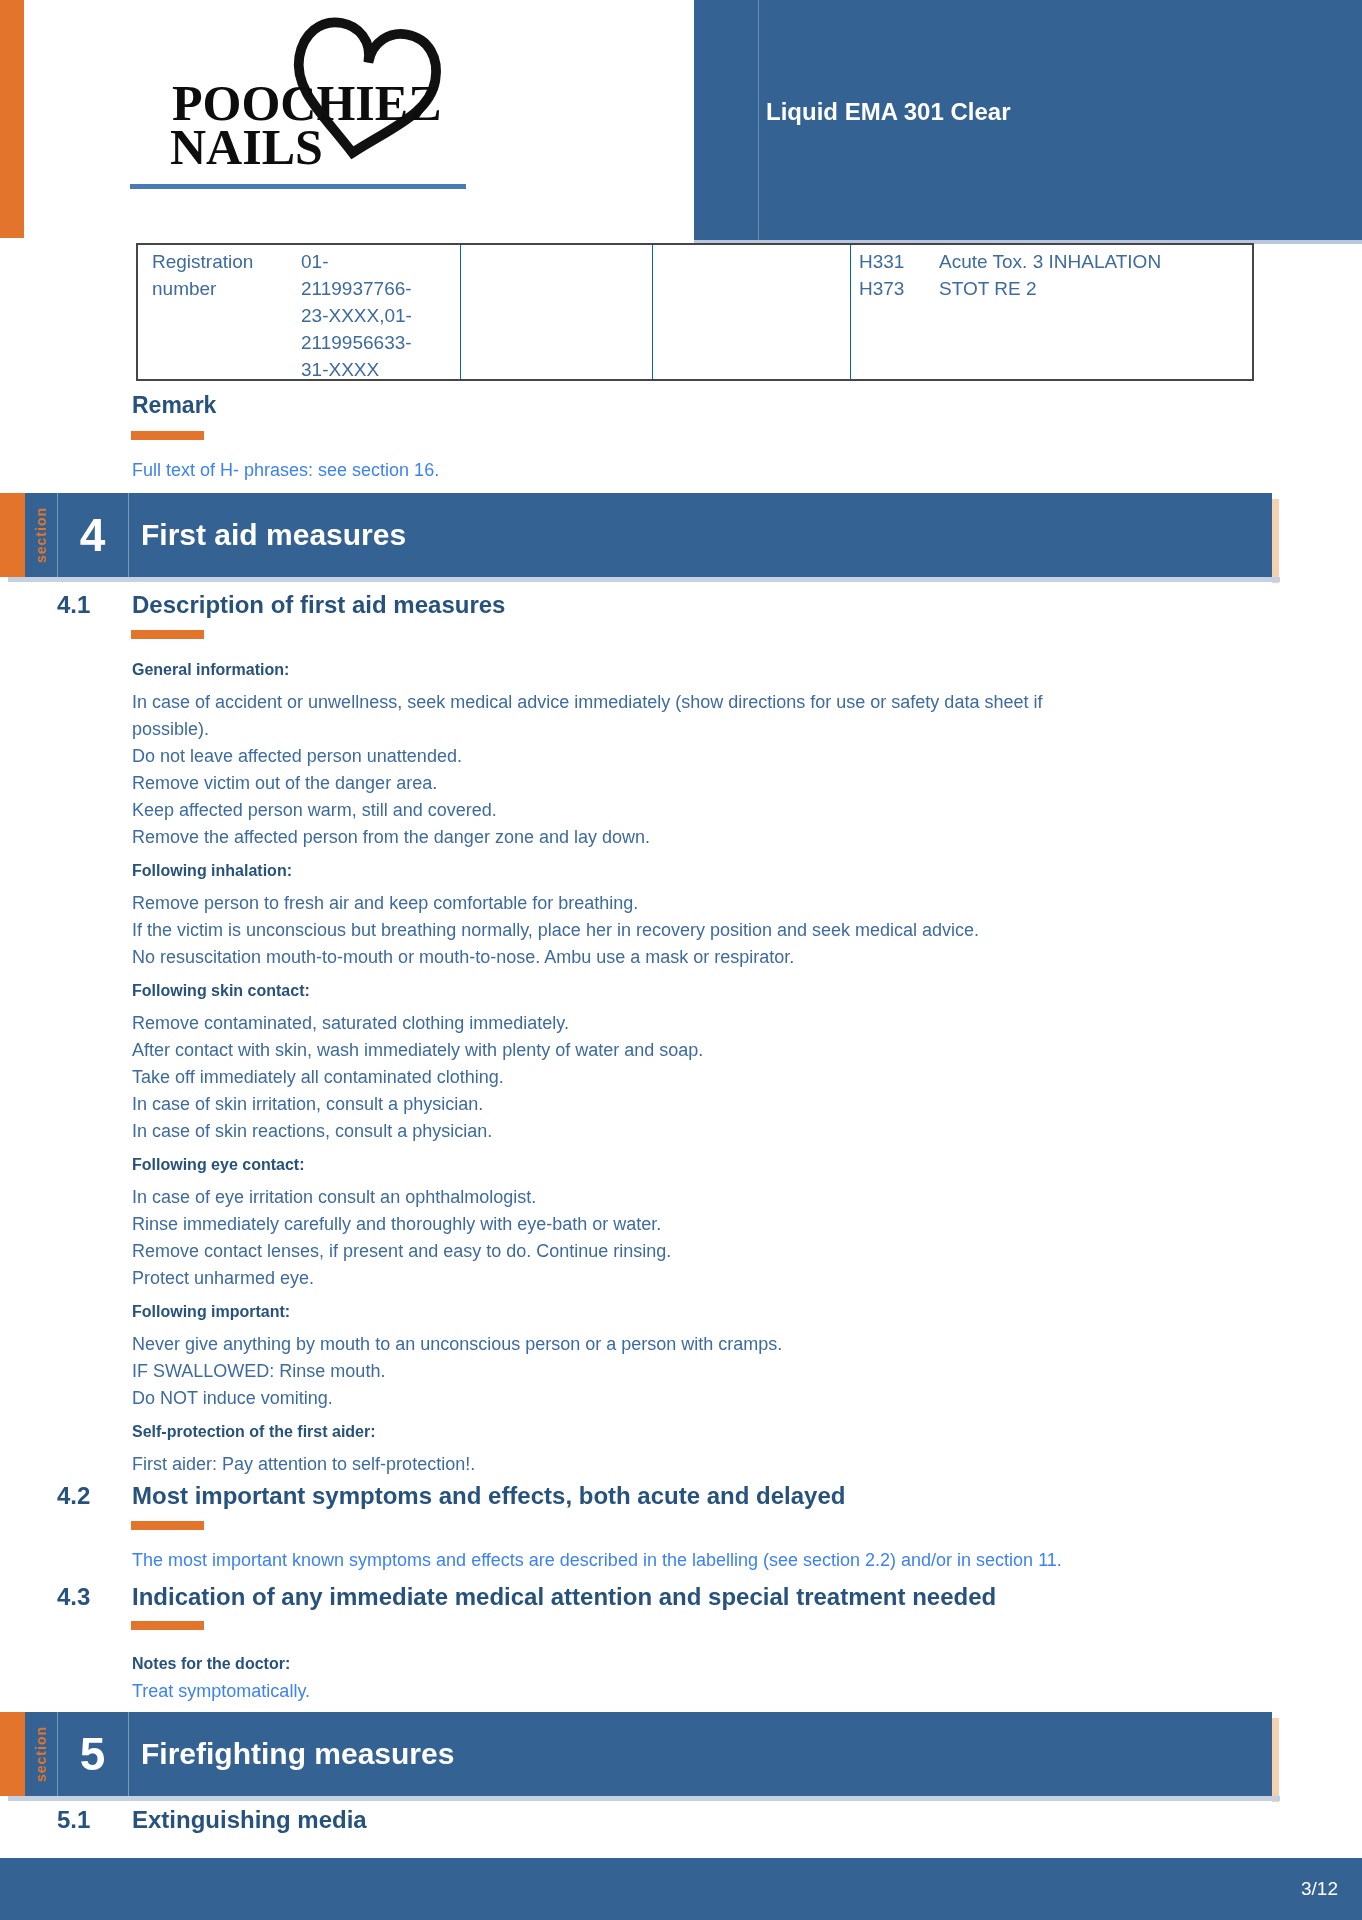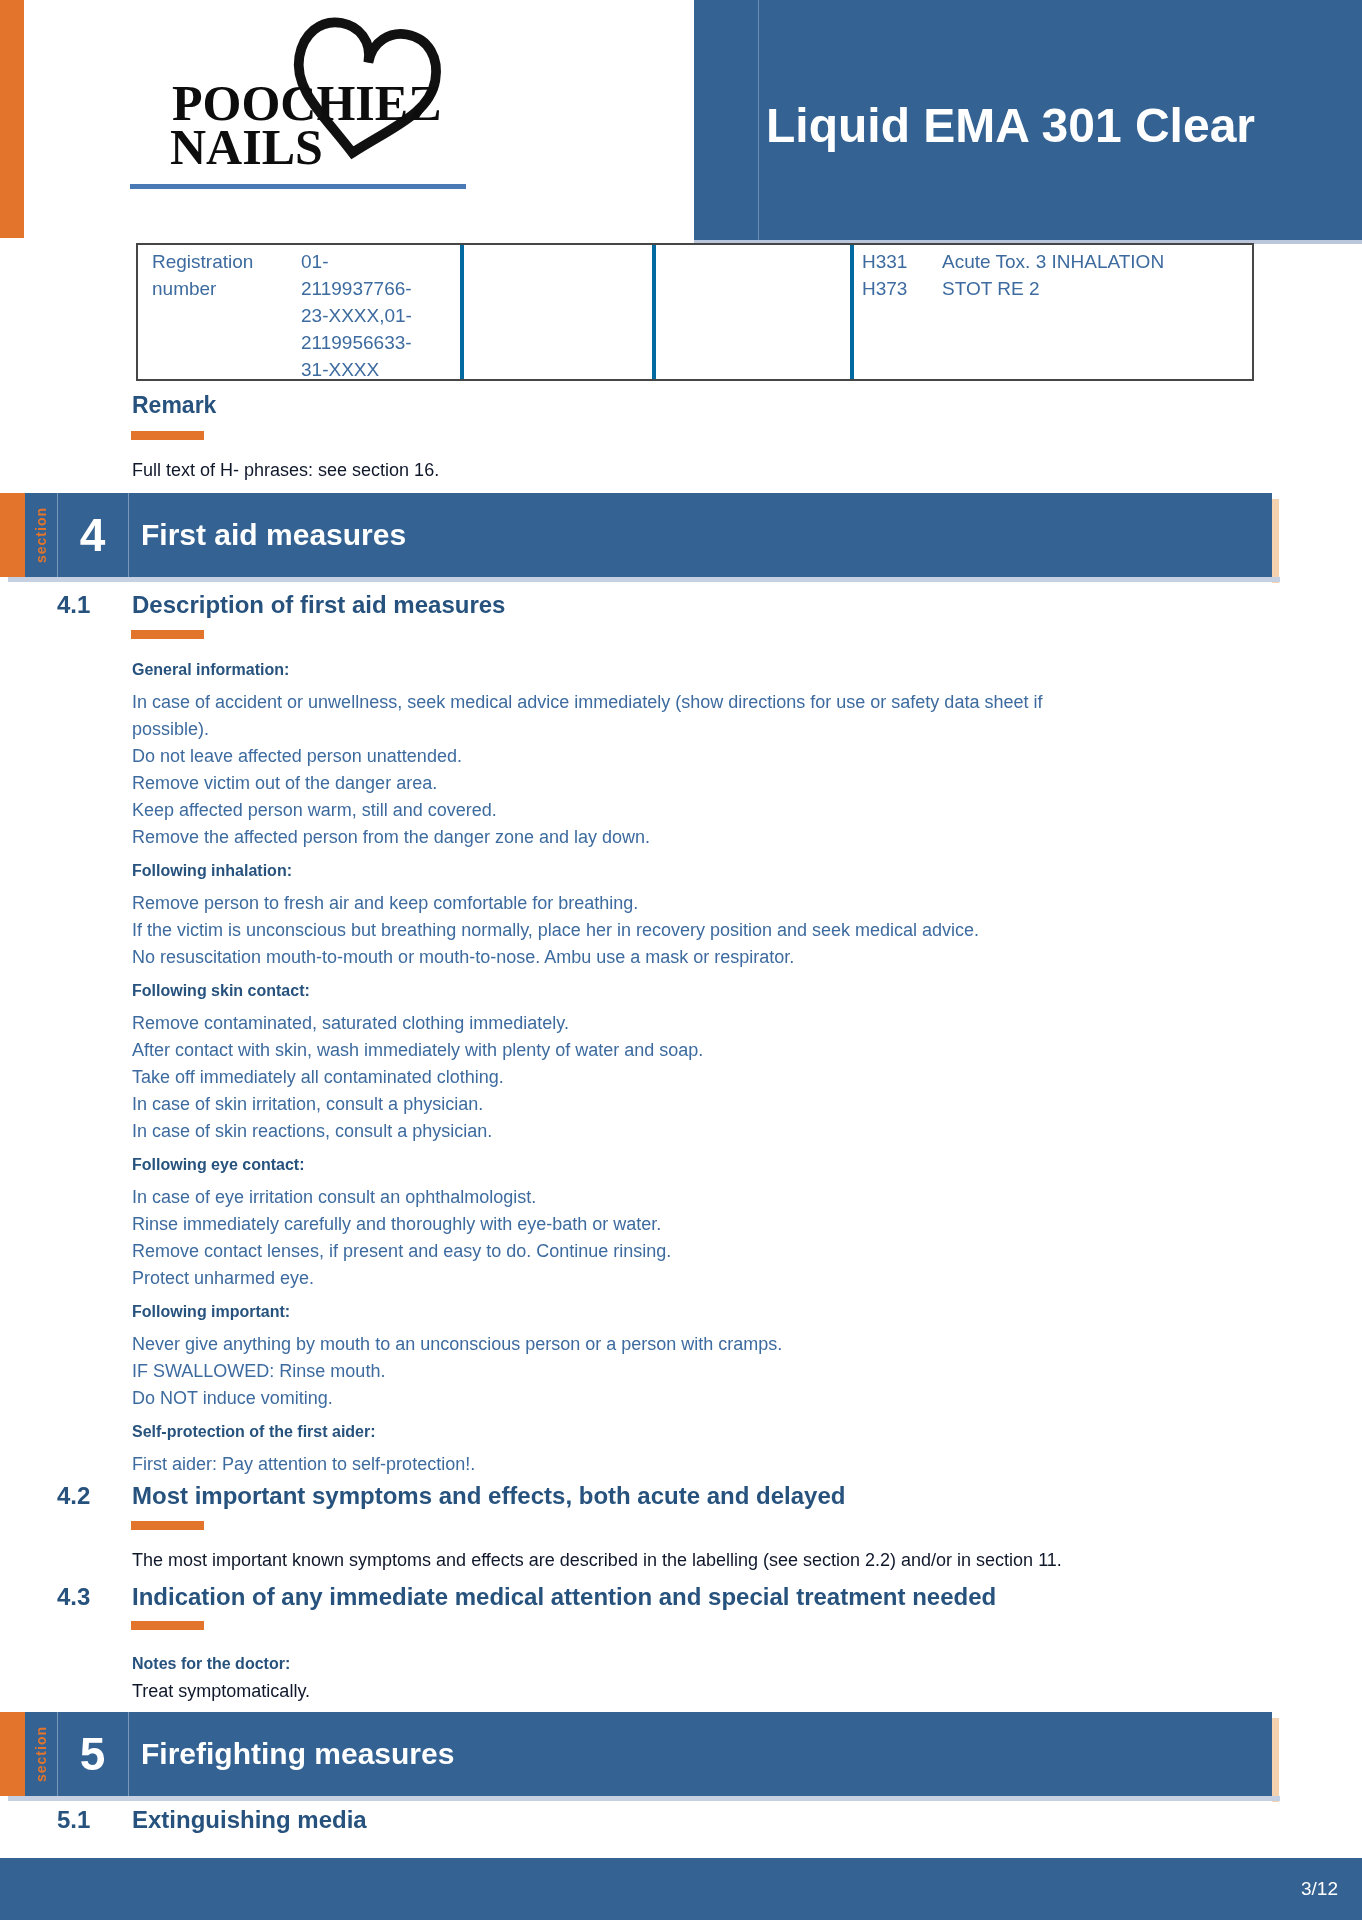--- a/index.html
+++ b/index.html
@@ -7,41 +7,41 @@
         font-family:"Liberation Sans",sans-serif;overflow:hidden;margin:0 auto;padding-left:31px;}
   .abs{position:absolute;}
 
   
   .orange-strip{left:0;top:0;width:24px;height:238px;background:#E2752B;}
   .logo-line{font-family:"Liberation Serif",serif;font-weight:bold;color:#0d0d0d;
              font-size:50px;line-height:1;letter-spacing:0px;white-space:nowrap;}
   .logo-rule{left:130px;top:184px;width:336px;height:5px;background:#4a7ab5;}
   .head-box{left:694px;top:0;width:668px;height:240px;background:#346293;}
   .head-div{position:absolute;left:64px;top:0;width:1px;height:100%;background:rgba(255,255,255,.28);}
-  .product-title{position:absolute;left:72px;top:98px;font-size:48px;font-weight:bold;color:#fff;white-space:nowrap;}
+  .product-title{position:absolute;left:72px;top:98px;font-size:24px;font-weight:bold;color:#fff;white-space:nowrap;}
   .head-shadow{left:694px;top:240px;width:668px;height:4px;background:#b9c6dc;}
 
   
   .reg-table{left:136px;top:243px;width:1118px;height:138px;border:2px solid #464646;
              display:grid;grid-template-columns:322px 192px 198px 1fr;box-sizing:border-box;
              font-size:19px;line-height:27px;color:#3D6B9F;overflow:hidden;background:#fff;}
-  .cell{border-left:4px solid #0369a1;overflow:hidden;}
+  .cell{border-left:1px solid #0369a1;overflow:hidden;}
   .cell.first{border-left:none;display:flex;padding:3px 0 0 14px;}
   .reg-label{width:149px;}
   .reg-value{width:135px;word-wrap:break-word;}
   .cell.hazard{padding:3px 0 0 8px;}
   .hrow{display:flex;}
   .hcode{width:80px;flex:none;}
   .hname{white-space:nowrap;}
 
   
   .h-navy{color:#26527D;font-weight:bold;}
   .remark-title{left:132px;top:392px;font-size:23px;}
   .obar{width:73px;height:9px;background:#E2752B;}
-  .body-text{font-size:18px;color:#0f172a;white-space:nowrap;}
+  .body-text{font-size:18px;color:#3b82f6;white-space:nowrap;}
 
   
   .banner{left:0;width:1272px;height:84px;background:#E2752B;}
   .banner .blue{position:absolute;left:25px;top:0;right:0;bottom:0;background:#346293;}
   .banner .side{position:absolute;left:25px;top:0;width:32px;height:100%;display:flex;align-items:center;justify-content:center;}
   .banner .side span{writing-mode:vertical-rl;transform:rotate(180deg);color:#E2752B;
                      font-weight:bold;font-size:14px;letter-spacing:1px;}
   .banner .vdiv{position:absolute;top:0;width:1px;height:100%;background:rgba(255,255,255,.35);}
   .banner .d1{left:57px;} .banner .d2{left:128px;}
   .banner .num{position:absolute;left:57px;width:71px;top:0;height:84px;line-height:84px;

